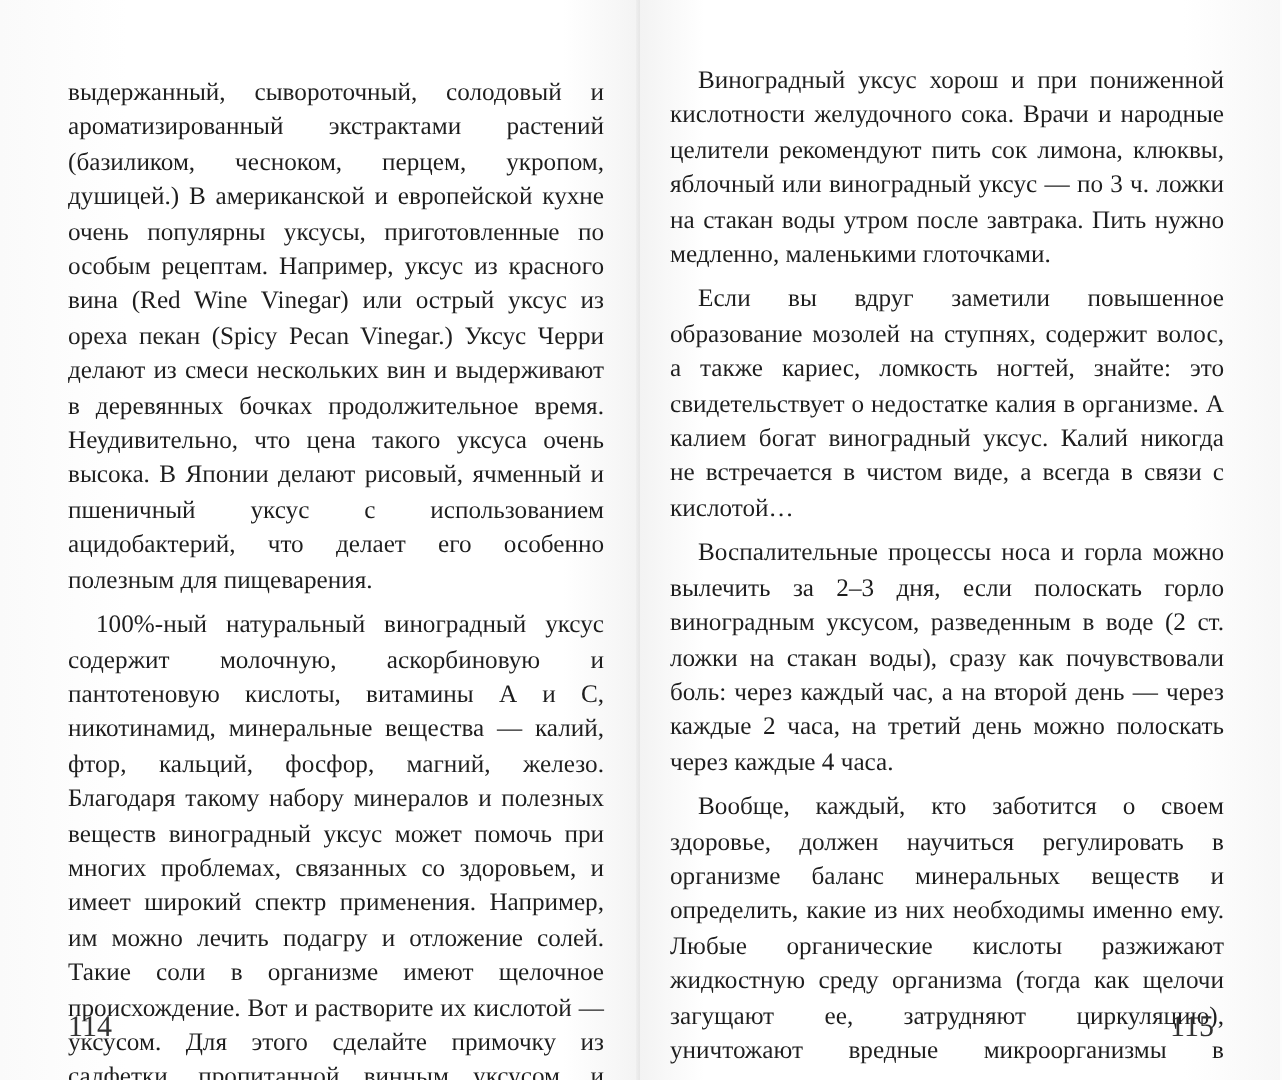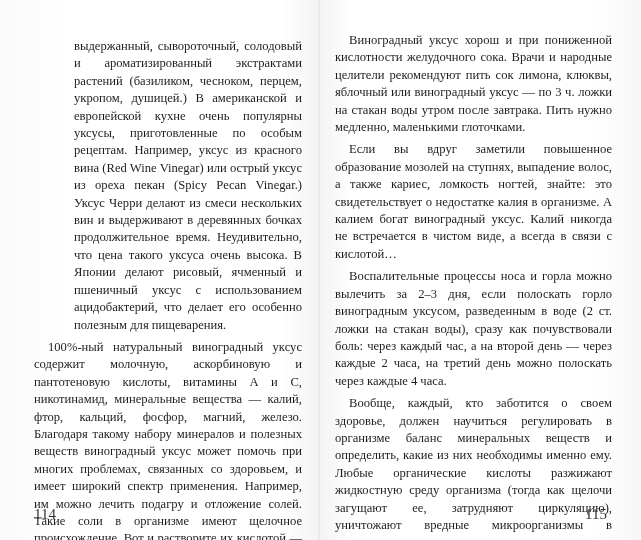--- a/index.html
+++ b/index.html
@@ -41,21 +41,20 @@
   }
   .text p {
     margin: 0 0 5px 0;
     text-indent: 0;
   }
   .text p.indent {
     text-indent: 14px;
   }
   .text p.first {
     text-indent: 0;
-    margin-left: 40px;
   }
   .page-number {
     position: absolute;
     bottom: 17px;
     font-size: 15px;
     color: #333;
   }
   .page.left .page-number { left: 34px; }
   .page.right .page-number { right: 33px; }
   .gutter {
@@ -79,20 +78,20 @@
 
     </div>
     <div class="page-number">114</div>
   </div>
 
   <div class="gutter"></div>
 
   <div class="page right">
     <div class="text">
       <p class="indent">Виноградный уксус хорош и при пониженной кислотности желудочного сока. Врачи и народные целители рекомендуют пить сок лимона, клюквы, яблочный или виноградный уксус — по 3 ч. ложки на стакан воды утром после завтрака. Пить нужно медленно, маленькими глоточками.</p>
-      <p class="indent">Если вы вдруг заметили повышенное образование мозолей на ступнях, выпадение волос, а также кариес, ломкость ногтей, знайте: это свидетельствует о недостатке калия в организме. А калием богат виноградный уксус. Калий никогда не встречается в чистом виде, а всегда в связи с кислотой…</p>
+      <p class="indent">Если вы вдруг заметили повышенное образование мозолей на ступнях, содержит волос, а также кариес, ломкость ногтей, знайте: это свидетельствует о недостатке калия в организме. А калием богат виноградный уксус. Калий никогда не встречается в чистом виде, а всегда в связи с кислотой…</p>
       <p class="indent">Воспалительные процессы носа и горла можно вылечить за 2–3 дня, если полоскать горло виноградным уксусом, разведенным в воде (2 ст. ложки на стакан воды), сразу как почувствовали боль: через каждый час, а на второй день — через каждые 2 часа, на третий день можно полоскать через каждые 4 часа.</p>
       <p class="indent">Вообще, каждый, кто заботится о своем здоровье, должен научиться регулировать в организме баланс минеральных веществ и определить, какие из них необходимы именно ему. Любые органические кислоты разжижают жидкостную среду организма (тогда как щелочи загущают ее, затрудняют циркуляцию), уничтожают вредные микроорганизмы в пищеварительном тракте, прежде чем те</p>
     </div>
     <div class="page-number">115</div>
   </div>
 
 </div>
 
 </body></html>

